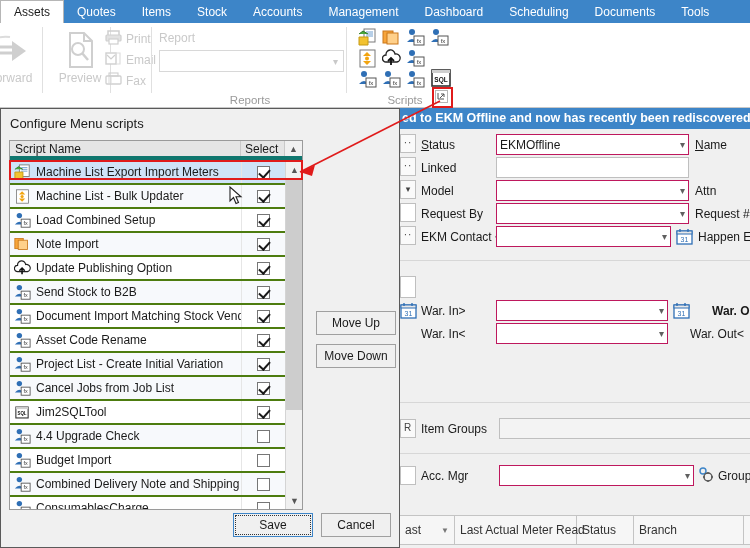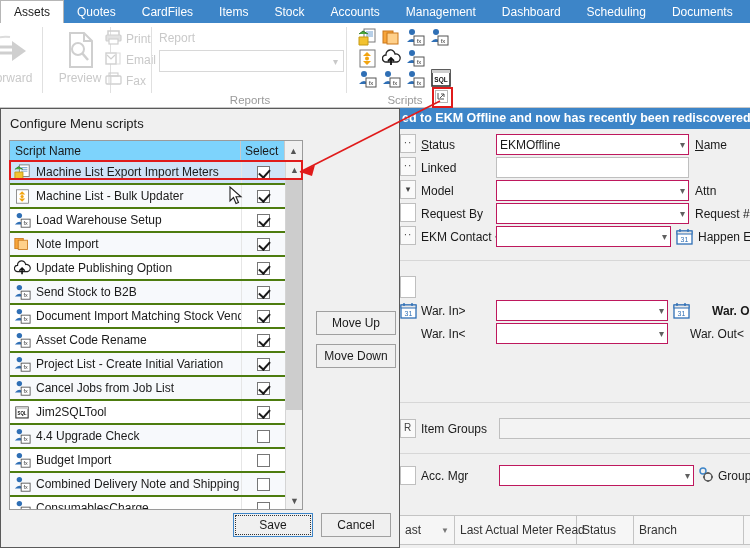--- a/index.html
+++ b/index.html
@@ -103,21 +103,21 @@
   .dialog {
     position:absolute; left:0; top:108px; width:400px; height:440px;
     background:#f0f0f0; border:1px solid #5a5a5a;
   }
   .dlg-title { position:absolute; left:9px; top:7px; font-size:13px; color:#1a1a1a; }
 
   .listwrap {
     position:absolute; left:8px; top:31px; width:294px; height:370px;
     border:1px solid #9a9a9a; background:#fff; overflow:hidden;
   }
-  .lhdr { display:flex; height:20px; background:#7dd3fc; border-bottom:1px solid #0f766e; }
+  .lhdr { display:flex; height:20px; background:#e5e5e5; border-bottom:5px solid #0f766e; }
   .lhdr .c1 { flex:1; padding-left:5px; display:flex; align-items:center; font-size:12px; border-right:1px solid #c9c9c9; }
   .lhdr .c2 { width:44px; padding-left:4px; display:flex; align-items:center; font-size:12px; border-right:1px solid #c9c9c9; }
   .lhdr .c3 { width:17px; display:flex; align-items:center; justify-content:center; font-size:9px; color:#555; background:#f0f0f0; }
 
   .rows { position:absolute; left:0; top:20px; width:275px; }
   .row { display:flex; height:24px; align-items:center; border-bottom:2px solid #4d7c0f; }
   .row.alt { background:#f7f9fc; }
   .row.sel { background:#cfe3f7; }
   .row .ic { width:24px; display:flex; align-items:center; justify-content:center; flex:none; }
   .row .nm { flex:1; font-size:12px; white-space:nowrap; overflow:hidden; padding-left:2px; }
@@ -142,21 +142,20 @@
   .arrow { position:absolute; left:0; top:0; pointer-events:none; }
 </style>
 </head>
 <body>
 
 <div id="app">
 
   <div class="tabbar" id="tabbar">
       <div class="tab active">Assets</div>
       <div class="tab">Quotes</div>
-      <div class="tab">CardFiles</div>
       <div class="tab">Items</div>
       <div class="tab">Stock</div>
       <div class="tab">Accounts</div>
       <div class="tab">Management</div>
       <div class="tab">Dashboard</div>
       <div class="tab">Scheduling</div>
       <div class="tab">Documents</div>
       <div class="tab">Tools</div>
     </div>
 
@@ -522,21 +521,21 @@
           </div>
           <div class="row">
             <div class="ic">
               <svg width="17" height="17" viewBox="0 0 19 19">
                 <circle cx="6" cy="4" r="3" fill="#2f6fb5"></circle>
                 <path d="M1 14 q5 -6 10 0 z" fill="#2f6fb5"></path>
                 <rect x="8" y="8" width="10" height="9" fill="#fff" stroke="#555" stroke-width="1"></rect>
                 <text x="13" y="15" font-size="6" text-anchor="middle" fill="#333" font-family="Liberation Sans">fx</text>
               </svg>
             </div>
-            <div class="nm">Load Warehouse Setup</div>
+            <div class="nm">Load Combined Setup</div>
             <div class="ck">
               <span class="cbox on"></span>
             </div>
           </div>
           <div class="row alt">
             <div class="ic">
               <svg width="16" height="16" viewBox="0 0 19 19">
                 <rect x="1" y="3" width="10" height="12" fill="#f7a53b" stroke="#c9771a" stroke-width="1"></rect>
                 <rect x="5" y="5" width="11" height="11" fill="#ffd08a" stroke="#c9771a" stroke-width="1"></rect>
               </svg>

